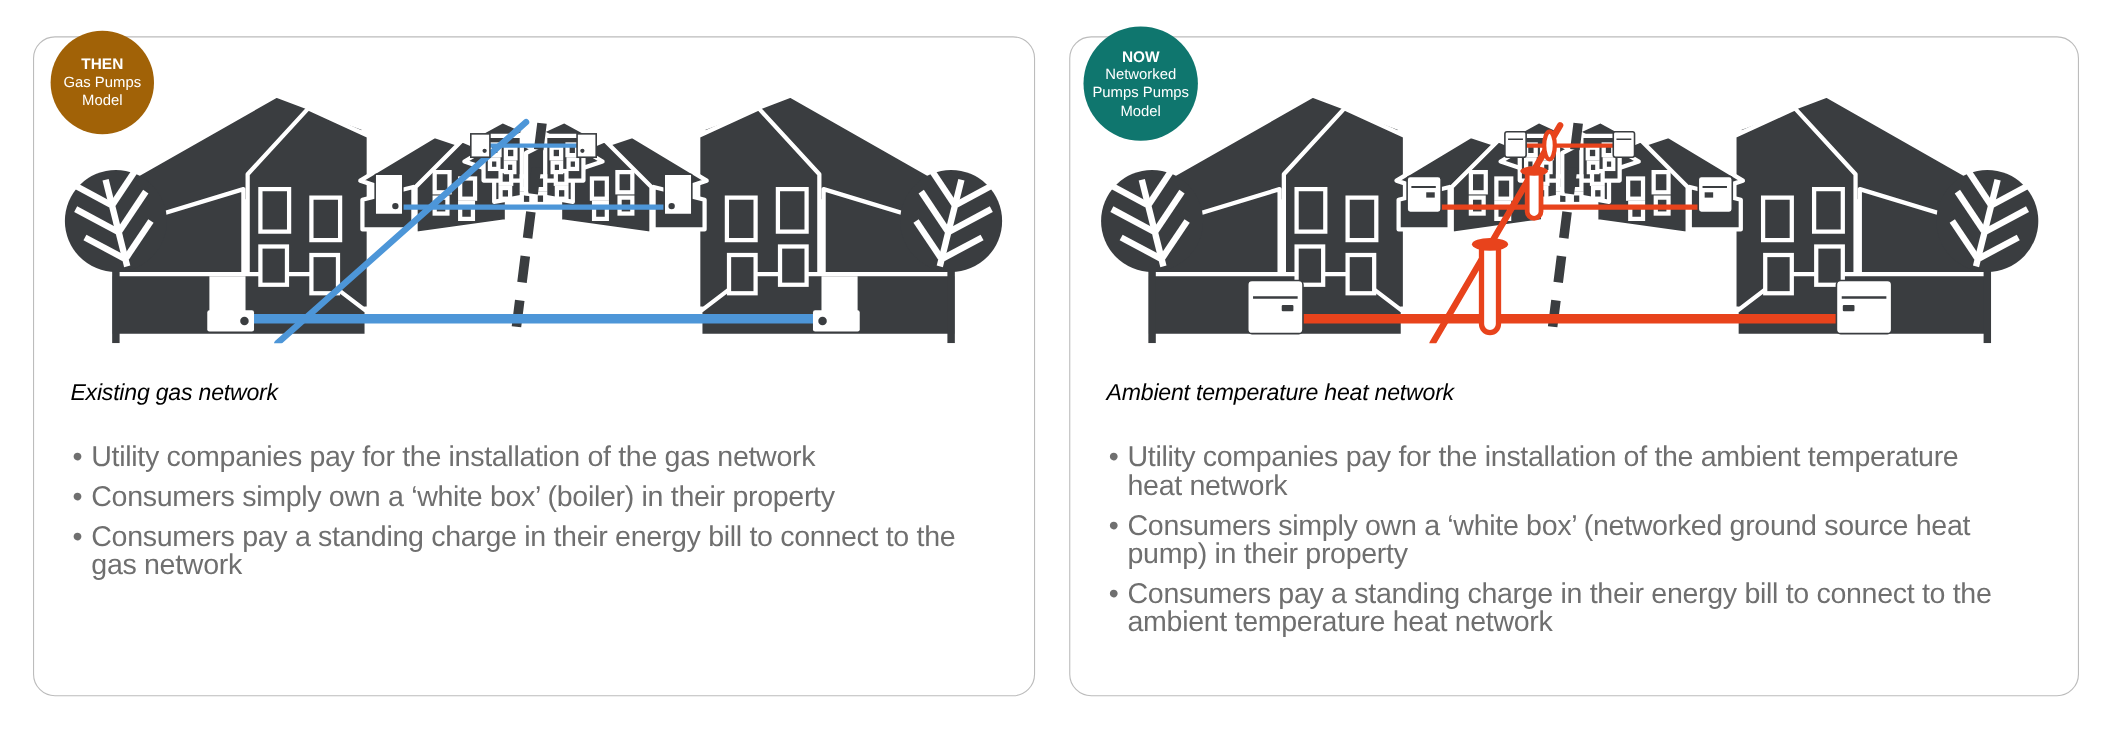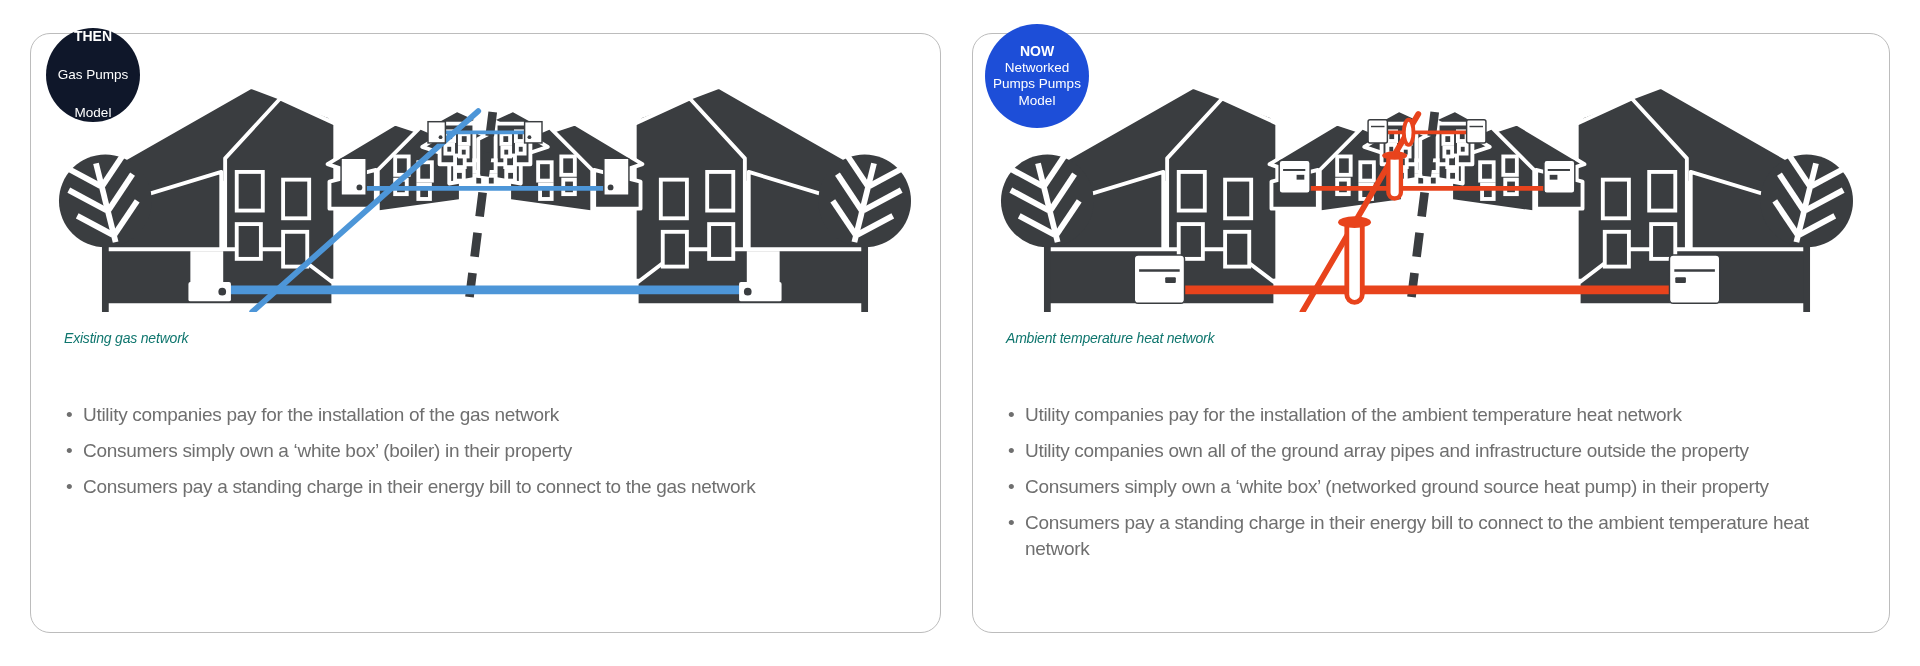--- a/index.html
+++ b/index.html
@@ -6,32 +6,32 @@
   body{width:1920px;height:666px;position:relative;font-family:"Liberation Sans",sans-serif;overflow:hidden;}
   .card{position:absolute;top:33px;height:600px;background:#ffffff;border:1.5px solid #bcbcbc;border-radius:20px;box-sizing:border-box;}
   .card.then{left:30px;width:911px;}
   .card.now{left:972px;width:918px;}
   .badge{position:absolute;border-radius:50%;color:#ffffff;text-align:center;display:flex;flex-direction:column;justify-content:center;z-index:5;line-height:16.5px;font-size:13.5px;}
   .badge .b0{font-weight:700;font-size:14px;}
   .card.then .badge{left:15px;top:-6px;width:94px;height:94px;}
   .card.now .badge{left:12px;top:-10px;width:104px;height:104px;}
   .scene{position:absolute;left:14px;top:22px;width:880px;height:256px;}
   .scene svg{display:block;width:100%;height:100%;}
-  .panel-heading{position:absolute;left:33px;top:296px;font-size:14px;font-style:italic;color:#0f766e;letter-spacing:-0.2px;}
+  .panel-heading{position:absolute;left:33px;top:312px;font-size:21px;font-style:italic;color:#000000;letter-spacing:-0.2px;}
   ul.points{position:absolute;left:33px;top:368px;margin:0;padding:0;list-style:none;}
-  ul.points li{position:relative;padding-left:19px;margin-bottom:10px;font-size:19px;line-height:26px;color:#6f6f6f;letter-spacing:-0.3px;}
+  ul.points li{position:relative;padding-left:19px;margin-bottom:10px;font-size:26px;line-height:26px;color:#6f6f6f;letter-spacing:-0.3px;}
   ul.points li:before{content:"\2022";position:absolute;left:2px;top:0;color:#6f6f6f;}
   .card.then ul.points{max-width:832px;}
   .card.now ul.points{max-width:812px;}
 </style>
 </head>
 <body>
 
 <div class="card then">
-  <div class="badge" style="background: #0f172a; gap: 22px;">
+  <div class="badge" style="background: #a16207;">
     <span class="b0">THEN</span>
     <span>Gas Pumps</span>
     <span>Model</span>
   </div>
   <div class="scene" id="scene-0">
       <svg viewBox="0 0 910 265">
     <g>
     <g fill="#3a3d40" stroke="#ffffff" stroke-width="4" stroke-linejoin="round">
       <polygon points="55,122 213,32 298,64 140,158"></polygon>
       <polygon points="57,158 182,120 182,202 57,202"></polygon>
@@ -165,21 +165,21 @@
     </div>
   <div class="panel-heading">Existing gas network</div>
   <ul class="points">
     <li>Utility companies pay for the installation of the gas network</li>
     <li>Consumers simply own a ‘white box’ (boiler) in their property</li>
     <li>Consumers pay a standing charge in their energy bill to connect to the gas network</li>
   </ul>
 </div>
 
 <div class="card now">
-  <div class="badge" style="background: #1d4ed8;">
+  <div class="badge" style="background: #0f766e;">
     <span class="b0">NOW</span>
     <span>Networked</span>
     <span>Pumps Pumps</span>
     <span>Model</span>
   </div>
   <div class="scene" id="scene-1">
       <svg viewBox="0 0 910 265">
     <g>
     <g fill="#3a3d40" stroke="#ffffff" stroke-width="4" stroke-linejoin="round">
       <polygon points="55,122 213,32 298,64 140,158"></polygon>
@@ -318,17 +318,16 @@
       <g>
             <rect x="496" y="66" width="20" height="24" rx="2" fill="#ffffff" stroke="#3a3d40" stroke-width="1.5"></rect>
             <line x1="499" y1="73" x2="513" y2="73" stroke="#3a3d40" stroke-width="1.5"></line>
           </g>
     </g>
   </svg>
     </div>
   <div class="panel-heading">Ambient temperature heat network</div>
   <ul class="points">
     <li>Utility companies pay for the installation of the ambient temperature heat network</li>
-    <li>Utility companies own all of the ground array pipes and infrastructure outside the property</li>
     <li>Consumers simply own a ‘white box’ (networked ground source heat pump) in their property</li>
     <li>Consumers pay a standing charge in their energy bill to connect to the ambient temperature heat network</li>
   </ul>
 </div>
 
 </body></html>

